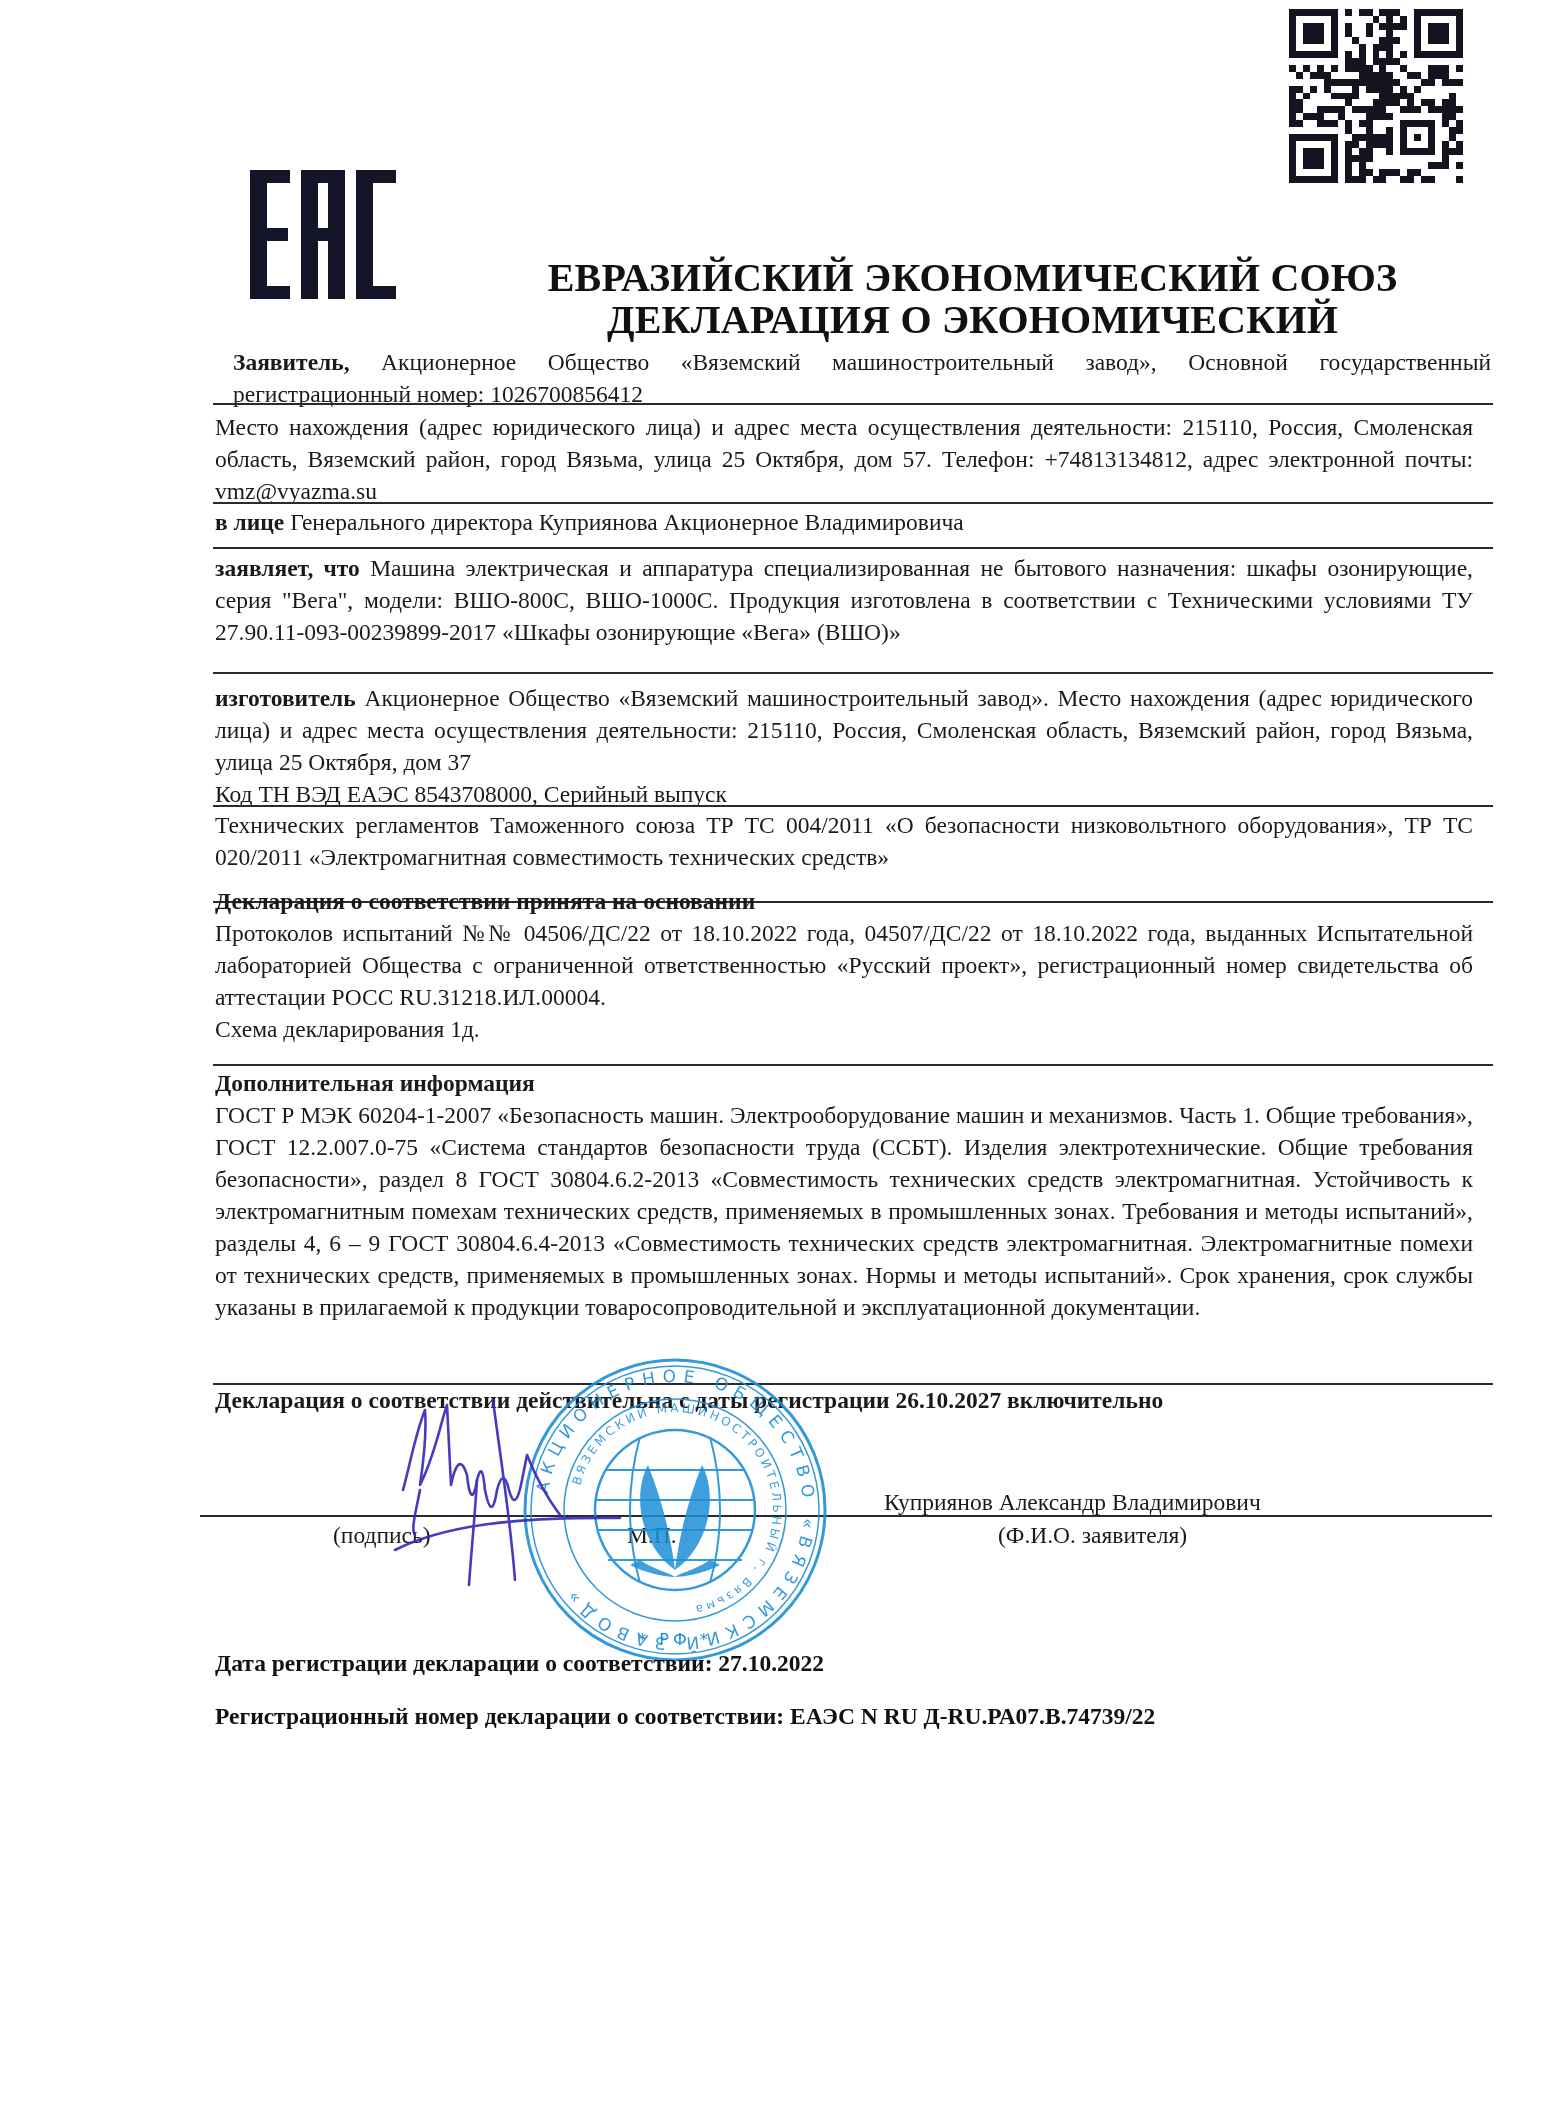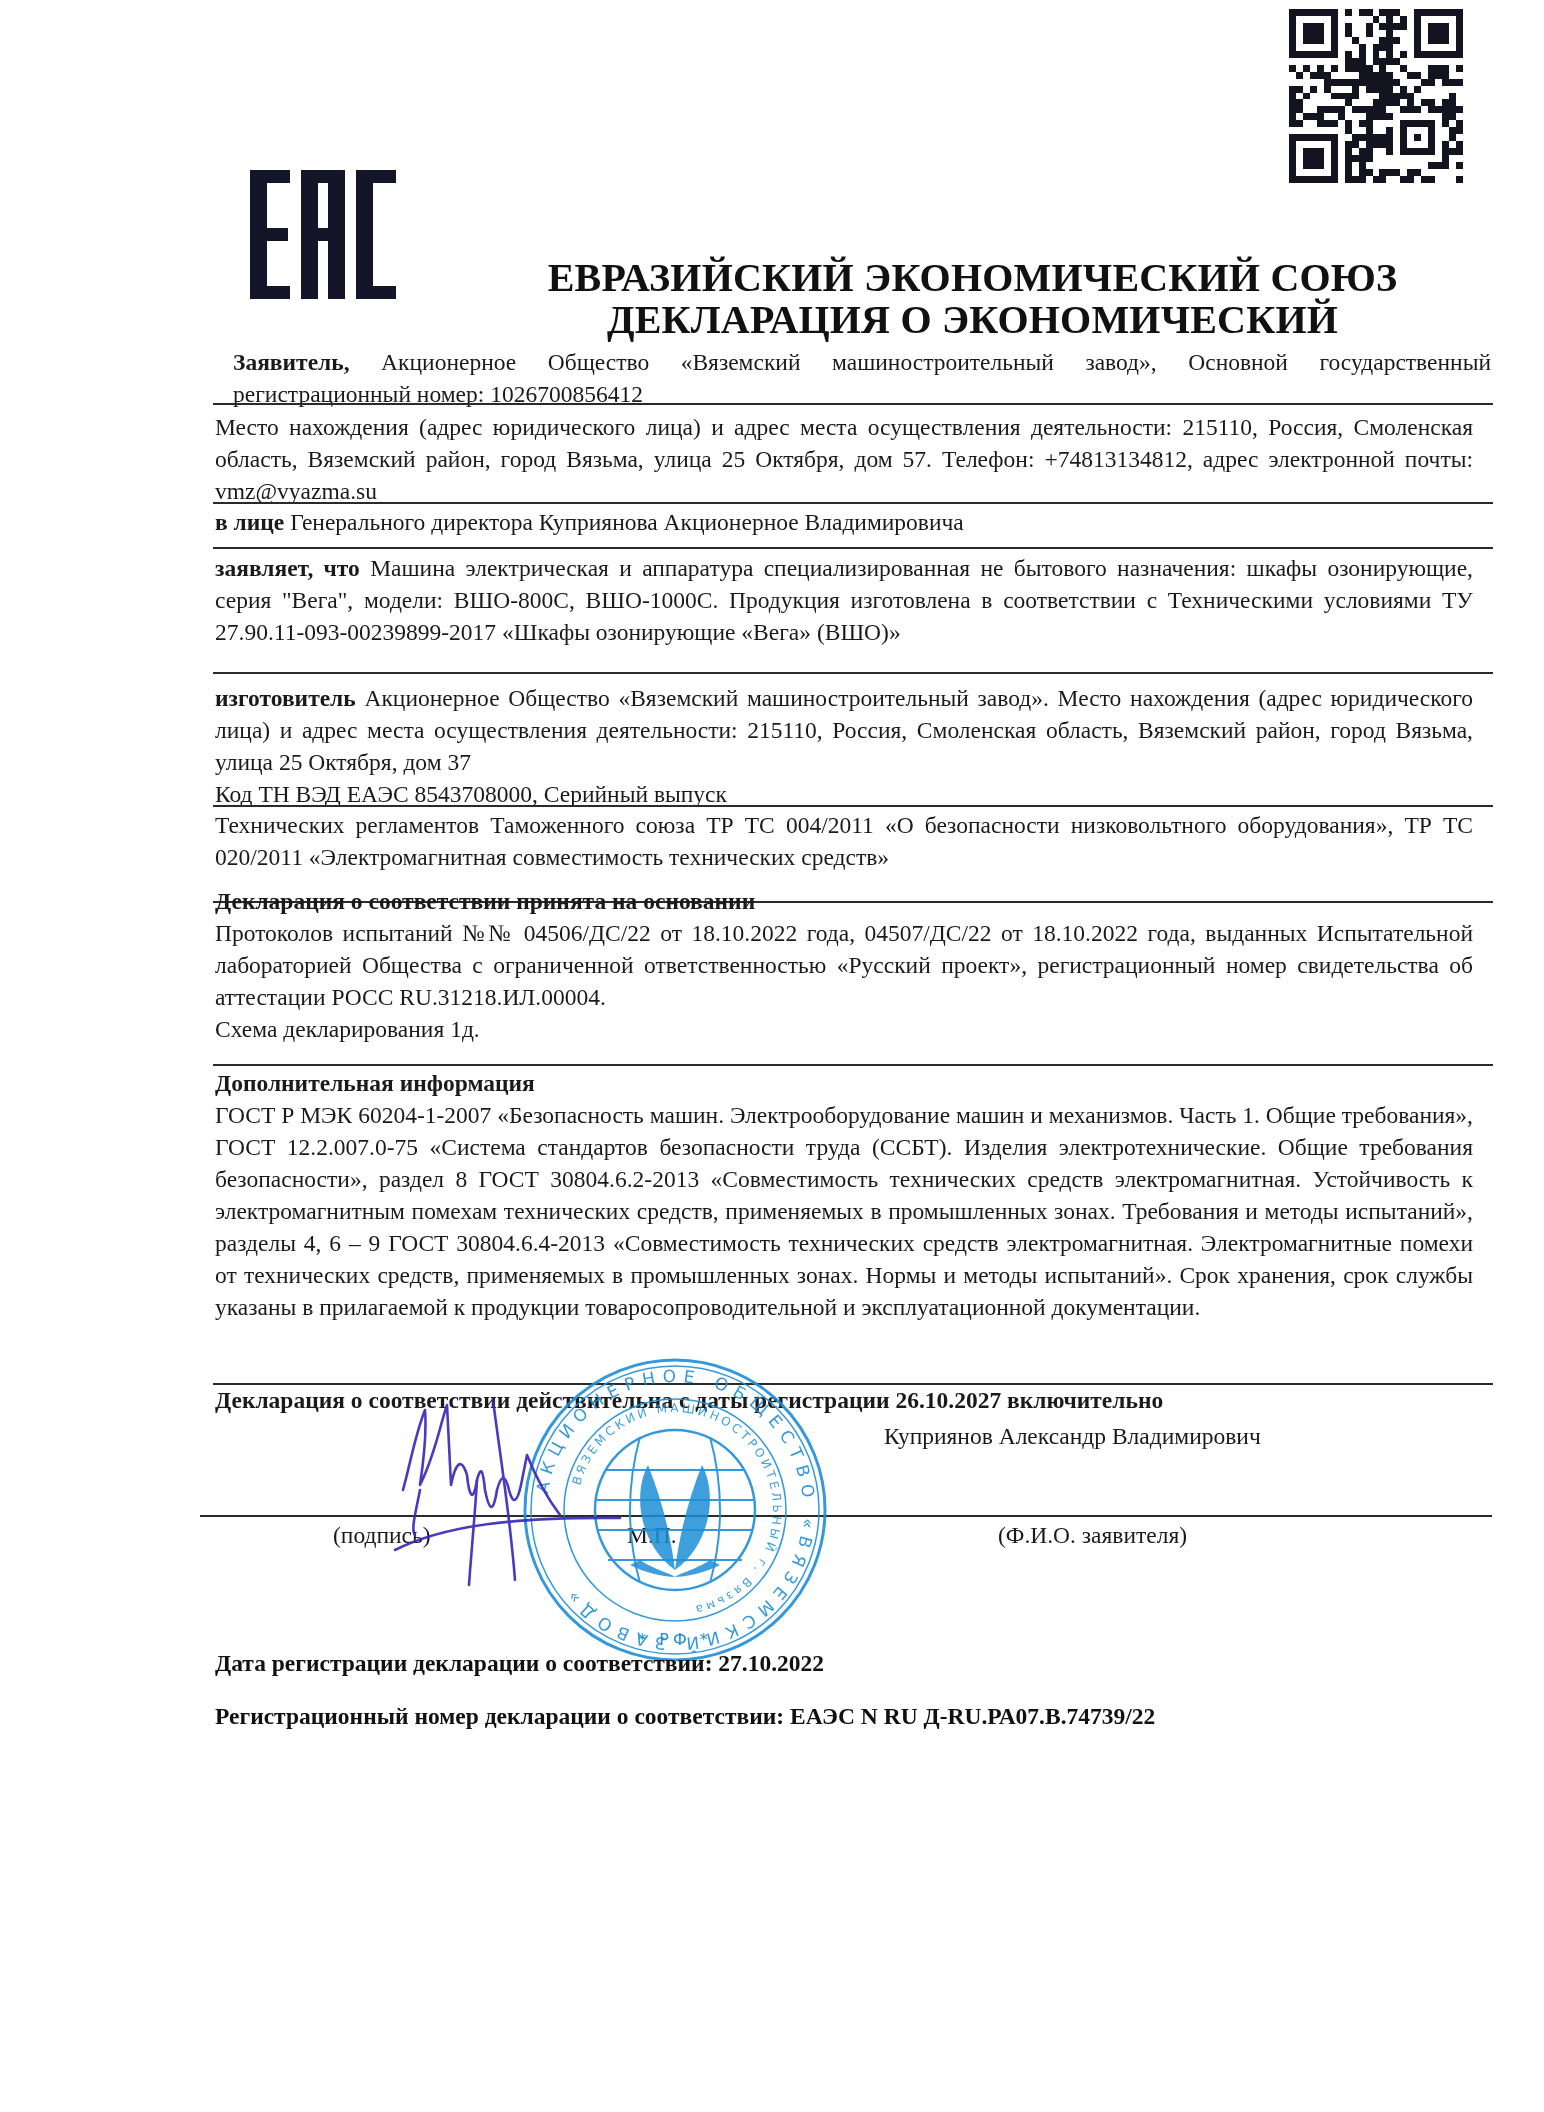--- a/index.html
+++ b/index.html
@@ -330,21 +330,21 @@
 <div class="block" style="top:1067px;">
   <p class="b">Дополнительная информация</p>
   <p>ГОСТ Р МЭК 60204-1-2007 «Безопасность машин. Электрооборудование машин и механизмов. Часть 1. Общие требования», ГОСТ 12.2.007.0-75 «Система стандартов безопасности труда (ССБТ). Изделия электротехнические. Общие требования безопасности», раздел 8 ГОСТ 30804.6.2-2013 «Совместимость технических средств электромагнитная. Устойчивость к электромагнитным помехам технических средств, применяемых в промышленных зонах. Требования и методы испытаний», разделы 4, 6 – 9 ГОСТ 30804.6.4-2013 «Совместимость технических средств электромагнитная. Электромагнитные помехи от технических средств, применяемых в промышленных зонах. Нормы и методы испытаний». Срок хранения, срок службы указаны в прилагаемой к продукции товаросопроводительной и эксплуатационной документации.</p>
 </div>
 <div class="rule" style="top:1383px;"></div>
 
 <div class="block b" style="top:1384px;">
   <p>Декларация о соответствии действительна с даты регистрации 26.10.2027 включительно</p>
 </div>
 
-<div class="label-c" style="left:884px; top:1420px;">Куприянов Александр Владимирович</div>
+<div class="label-c" style="left:884px; top:1486px;">Куприянов Александр Владимирович</div>
 <div class="rule" style="top:1515px; left:200px; width:1292px;"></div>
 <div class="label-c" style="left:333px; top:1519px;">(подпись)</div>
 <div class="label-c" style="left:627px; top:1519px;">М.П.</div>
 <div class="label-c" style="left:998px; top:1519px;">(Ф.И.О. заявителя)</div>
 
 <svg id="stamp" class="abs" viewBox="0 0 310 310">
   <defs>
     <path id="stamp-outer-path" d="M 155,155 m -128,0 a 128,128 0 1,1 256,0 a 128,128 0 1,1 -256,0"></path>
     <path id="stamp-inner-path" d="M 155,155 m -98,0 a 98,98 0 1,1 196,0 a 98,98 0 1,1 -196,0"></path>
     <path id="stamp-bottom-path" d="M 60,230 A 128,128 0 0,0 250,230"></path>

